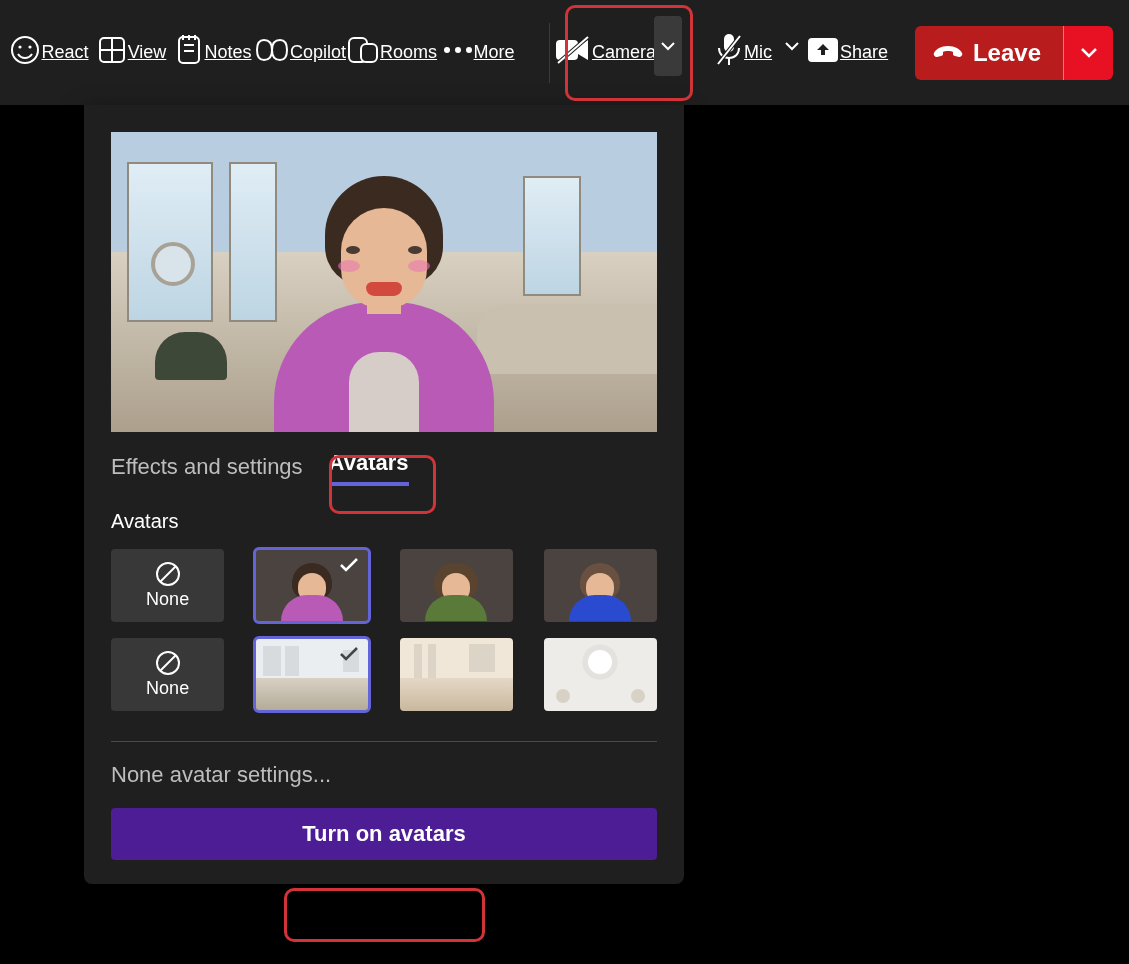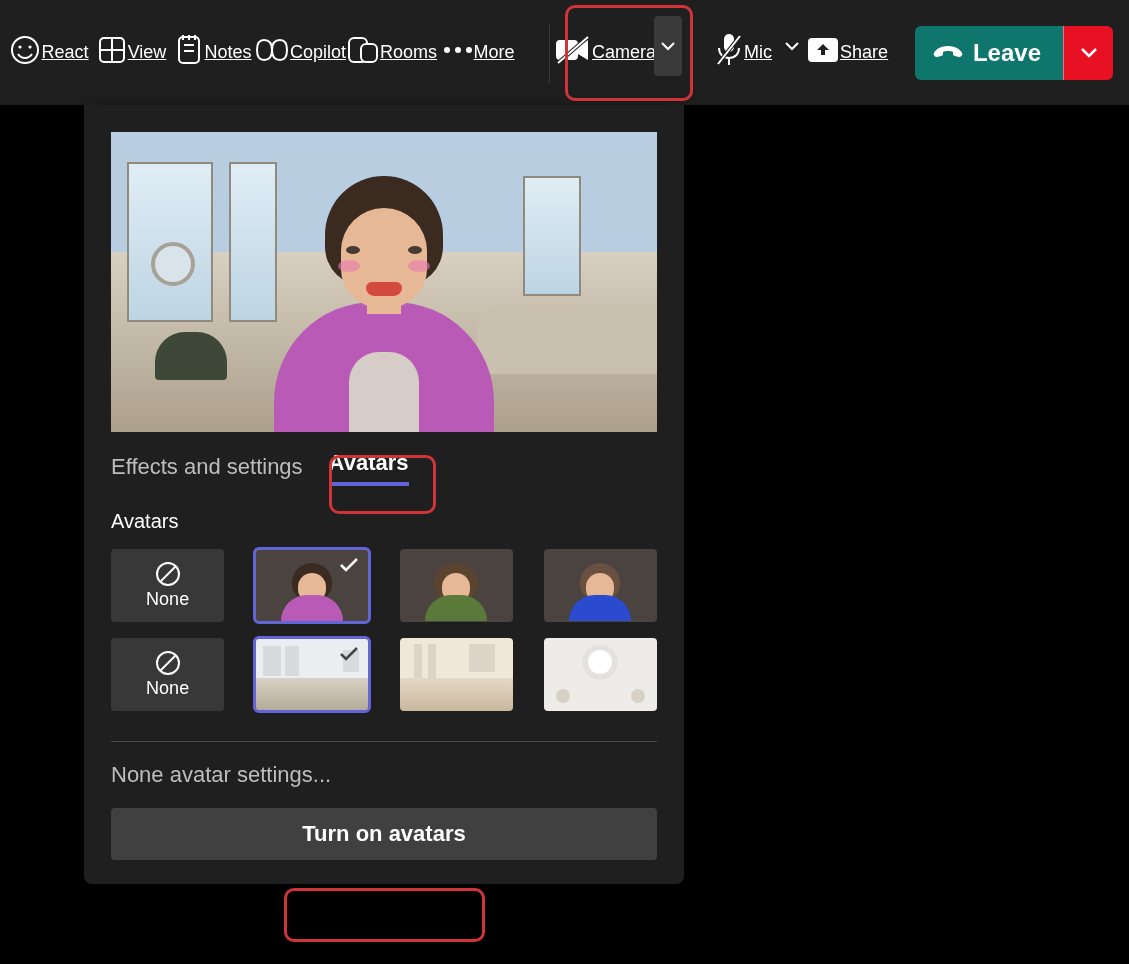--- a/index.html
+++ b/index.html
@@ -55,21 +55,21 @@
     background: #3a3a3a;
     border-radius: 4px;
     margin-left: -2px;
     margin-top: -14px;
   }
   .mic-group, .share-group { display:flex; align-items:center; height:100%;justify-content:space-between; }
   .mic-chev { display:flex; align-items:center; justify-content:center; width:28px; color:#fff; margin-top:-14px;}
   .leave-group { margin-left: auto; display:flex; align-items:center; gap:0; padding-right:8px;}
   .leave-btn {
     display:flex; align-items:center; justify-content:center;
-    background:#0f766e; color:#fff; font-size:24px; font-weight:600;
+    background:#b91c1c; color:#fff; font-size:24px; font-weight:600;
     height:54px; padding: 0 22px 0 18px; border-radius:6px 0 0 6px; gap:10px;
   }
   .leave-split { background:#e81123; height:54px; width:50px; border-left:1px solid rgba(255,255,255,0.4); display:flex;align-items:center;justify-content:center; border-radius:0 6px 6px 0;}
   .highlight-red { position:absolute; border:3px solid #d13438; border-radius:10px; pointer-events:none; }
   .hl-camera { top:5px; left:565px; width:128px; height:96px; }
   .hl-avatars { top:455px; left:329px; width:107px; height:59px; }
   .hl-turnon { top:888px; left:284px; width:201px; height:54px; }
   .panel {
     position:absolute;
     top:105px; left:84px;
@@ -118,21 +118,21 @@
   .mini-avatar .mh { position:absolute; top:0; left:50%; transform:translateX(-50%); width:40px; height:36px; border-radius:20px 20px 14px 14px;}
   .mini-avatar .mf { position:absolute; top:10px; left:50%; transform:translateX(-50%); width:28px; height:30px; background:#e7b895; border-radius:14px;}
   .mini-avatar .mb { position:absolute; bottom:0; left:50%; transform:translateX(-50%); width:62px; height:26px; border-radius:30px 30px 0 0;}
   .bg-thumb.room { background:linear-gradient(180deg,#eaeef1 55%,#d8d0c2 55%,#b3ab98 100%); }
   .bg-thumb.wood { background:linear-gradient(180deg,#f0e7d9 55%,#e4d7c5 55%,#c9b89e 100%); }
   .bg-thumb.dome { background:#edece8; }
   .bg-thumb .bar { position:absolute; background:rgba(0,0,0,0.08); }
   .divider { height:1px; background:#4a4a4a; margin-top:30px; }
   .more-settings { font-size:22px; color:#bdbdbd; margin-top:20px; cursor:pointer; }
   .turn-on {
-    margin-top:20px; width:100%; height:52px; background:#404040; color:#fff;
+    margin-top:20px; width:100%; height:52px; background:#4c1d95; color:#fff;
     font-size:22px; font-weight:600; border:none; border-radius:4px;
     display:flex; align-items:center; justify-content:center; cursor:pointer;
   }
   svg { display:block; }
 </style>
 </head>
 <body>
 
 <div class="toolbar">
   <div class="toolbar-btn wide">

